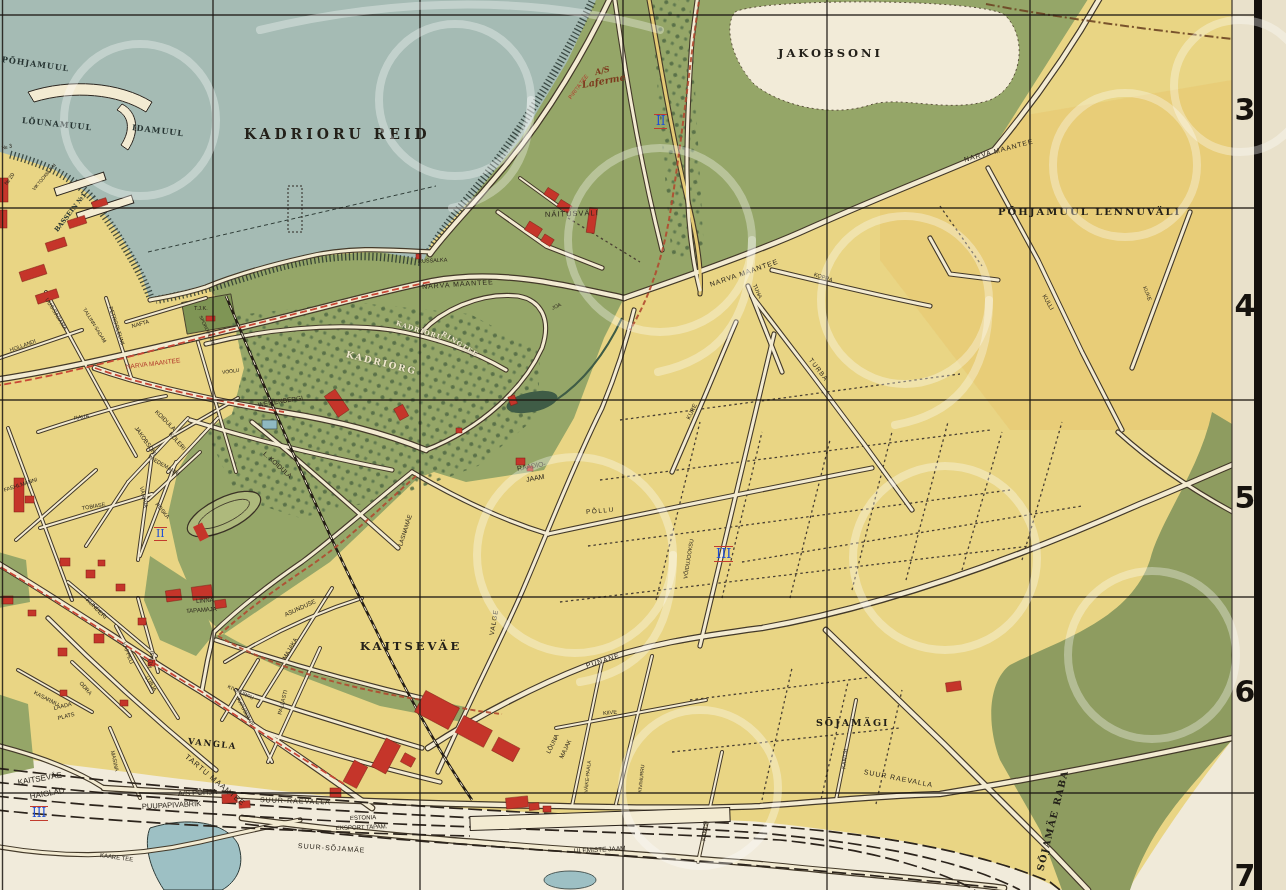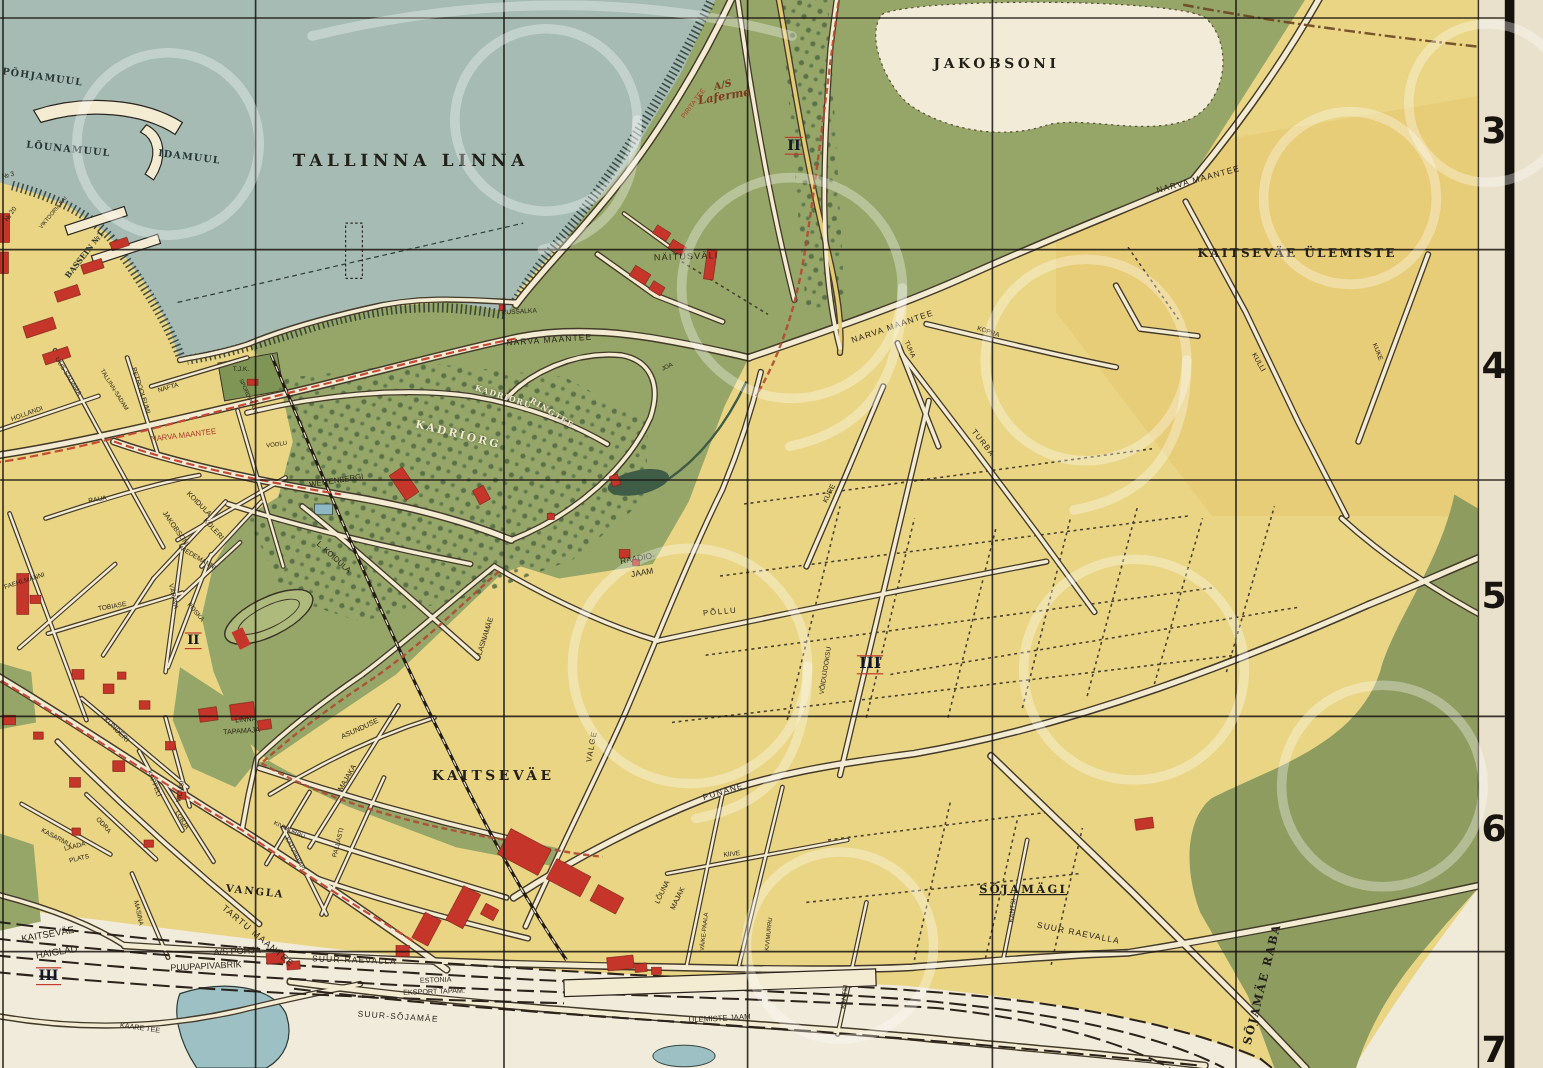--- a/index.html
+++ b/index.html
@@ -29,21 +29,21 @@
   #wm{pointer-events:none;}
   #wm circle,#wm path{fill:none;stroke:rgba(255,255,255,.33);stroke-width:8;stroke-linecap:round;}
   .lbl{position:absolute;transform-origin:0 50%;white-space:nowrap;line-height:1;
        color:#2b251c;font-family:"Liberation Sans",sans-serif;}
   .area{font-family:"DejaVu Serif",serif;color:#232019;font-weight:600;}
   .area2{font-family:"DejaVu Serif",serif;color:#273533;font-weight:600;}
   .cream{font-family:"DejaVu Serif",serif;color:#f3ead0;font-weight:700;
          text-shadow:0 0 2px rgba(40,50,30,.75);}
   .script{font-family:"DejaVu Serif",serif;font-style:italic;color:#7c3a1d;font-weight:600;}
   .redlbl{color:#b23a2c;}
-  .numeral{position:absolute;color:#0f172a;font-family:"DejaVu Serif",serif;font-weight:700;
+  .numeral{position:absolute;color:#1d4ed8;font-family:"DejaVu Serif",serif;font-weight:400;
            border-top:1.5px solid #c23b2d;border-bottom:1.5px solid #c23b2d;
            padding:0 2px;line-height:1.1;}
   .gridnum{position:absolute;font-family:"DejaVu Sans",sans-serif;font-weight:bold;
            font-size:30px;color:#17130e;width:22px;text-align:center;}
 </style>
 </head>
 <body>
 
 <div id="stage">
 
@@ -368,25 +368,25 @@
     <line x1="0" y1="15" x2="1254" y2="15"></line>
         <line x1="0" y1="208" x2="1254" y2="208"></line>
     <line x1="0" y1="400" x2="1254" y2="400"></line>
         <line x1="0" y1="597" x2="1254" y2="597"></line>
     <line x1="0" y1="793" x2="1254" y2="793"></line>
   </g>
   <rect x="1254" y="0" width="8" height="890" fill="#15110d"></rect>
 </svg>
 
 <div id="labels">
-      <span class="lbl area" style="left: 244px; top: 127px; font-size: 14px; letter-spacing: 4px; transform: rotate(0deg);">TALLINNA LINNA</span>
+      <span class="lbl area" style="left: 244px; top: 127px; font-size: 14px; letter-spacing: 4px; transform: rotate(0deg);">KADRIORU REID</span>
       <span class="lbl area" style="left: 778px; top: 48px; font-size: 11.5px; letter-spacing: 3px; transform: rotate(0deg);">JAKOBSONI</span>
-      <span class="lbl area" style="left: 998px; top: 207px; font-size: 10px; letter-spacing: 2px; transform: rotate(0deg);">KAITSEVÄE ÜLEMISTE</span>
+      <span class="lbl area" style="left: 998px; top: 207px; font-size: 10px; letter-spacing: 2px; transform: rotate(0deg);">PÕHJAMUUL LENNUVÄLI</span>
       <span class="lbl area" style="left: 360px; top: 641px; font-size: 11.5px; letter-spacing: 3px; transform: rotate(0deg);">KAITSEVÄE</span>
-      <span class="lbl area" style="left: 816px; top: 737px; font-size: 9.5px; letter-spacing: 2px; transform: rotate(0deg); text-decoration: underline;">SÕJAMÄGI</span>
+      <span class="lbl area" style="left: 816px; top: 718px; font-size: 9.5px; letter-spacing: 2px; transform: rotate(0deg);">SÕJAMÄGI</span>
       <span class="lbl area" style="left: 1040px; top: 866px; font-size: 9.5px; letter-spacing: 1.5px; transform: rotate(-76deg);">SÕJAMÄE RABA</span>
       <span class="lbl area" style="left: 188px; top: 737px; font-size: 8.5px; letter-spacing: 1.5px; transform: rotate(6deg);">VANGLA</span>
       <span class="lbl cream" style="left: 346px; top: 350px; font-size: 9px; letter-spacing: 2px; transform: rotate(14deg);">KADRIORG</span>
       <span class="lbl cream" style="left: 396px; top: 320px; font-size: 6.5px; letter-spacing: 1px; transform: rotate(18deg);">KADRIORU</span>
       <span class="lbl cream" style="left: 442px; top: 330px; font-size: 6.5px; letter-spacing: 1px; transform: rotate(32deg);">RINGTEE</span>
       <span class="lbl " style="left: 545px; top: 211px; font-size: 7.5px; letter-spacing: 1px; transform: rotate(-2deg);">NÄITUSVÄLI</span>
       <span class="lbl " style="left: 418px; top: 259px; font-size: 5.5px; transform: rotate(-3deg);">RUSSALKA</span>
       <span class="lbl script" style="left: 595px; top: 68px; font-size: 8px; transform: rotate(-14deg);">A/S</span>
       <span class="lbl script" style="left: 582px; top: 80px; font-size: 9.5px; transform: rotate(-10deg);">Laferme</span>
       <span class="lbl redlbl" style="left: 570px; top: 96px; font-size: 5.5px; transform: rotate(-53deg);">PIRITA TEE</span>

